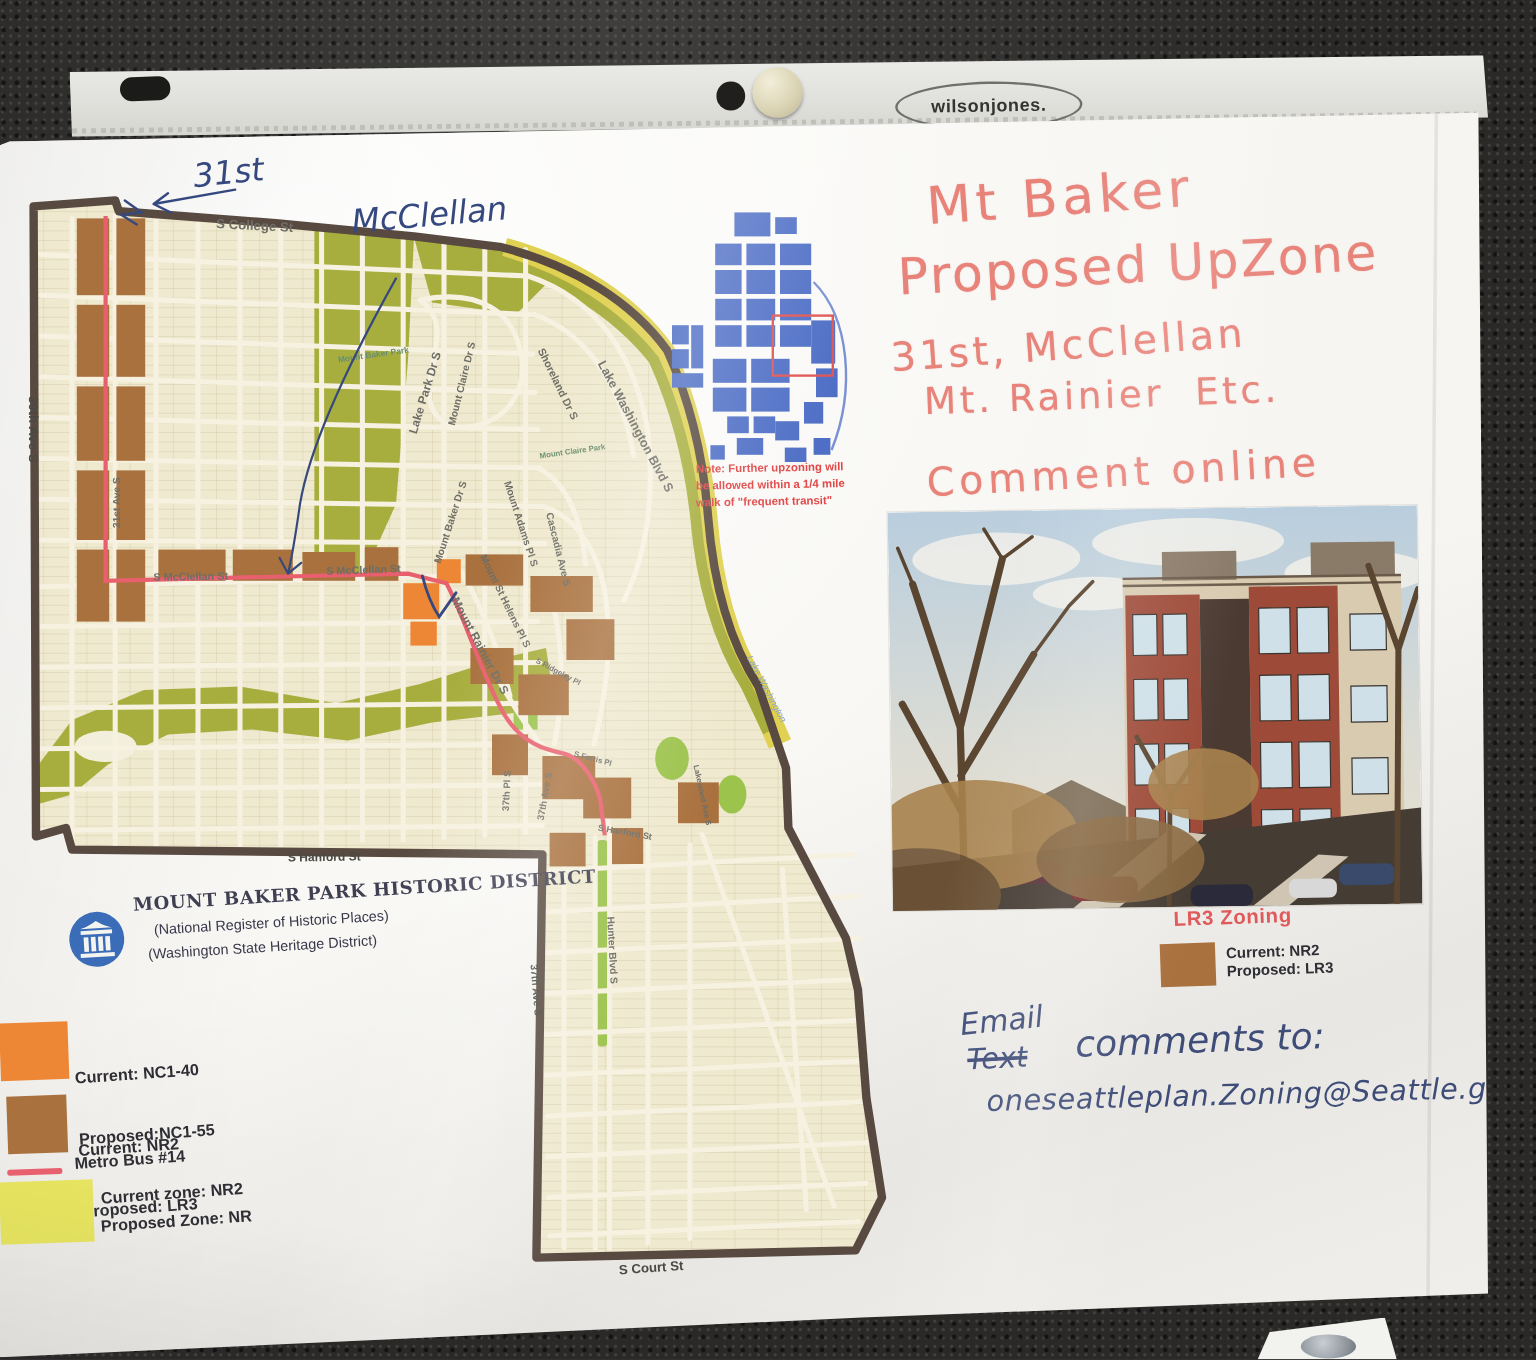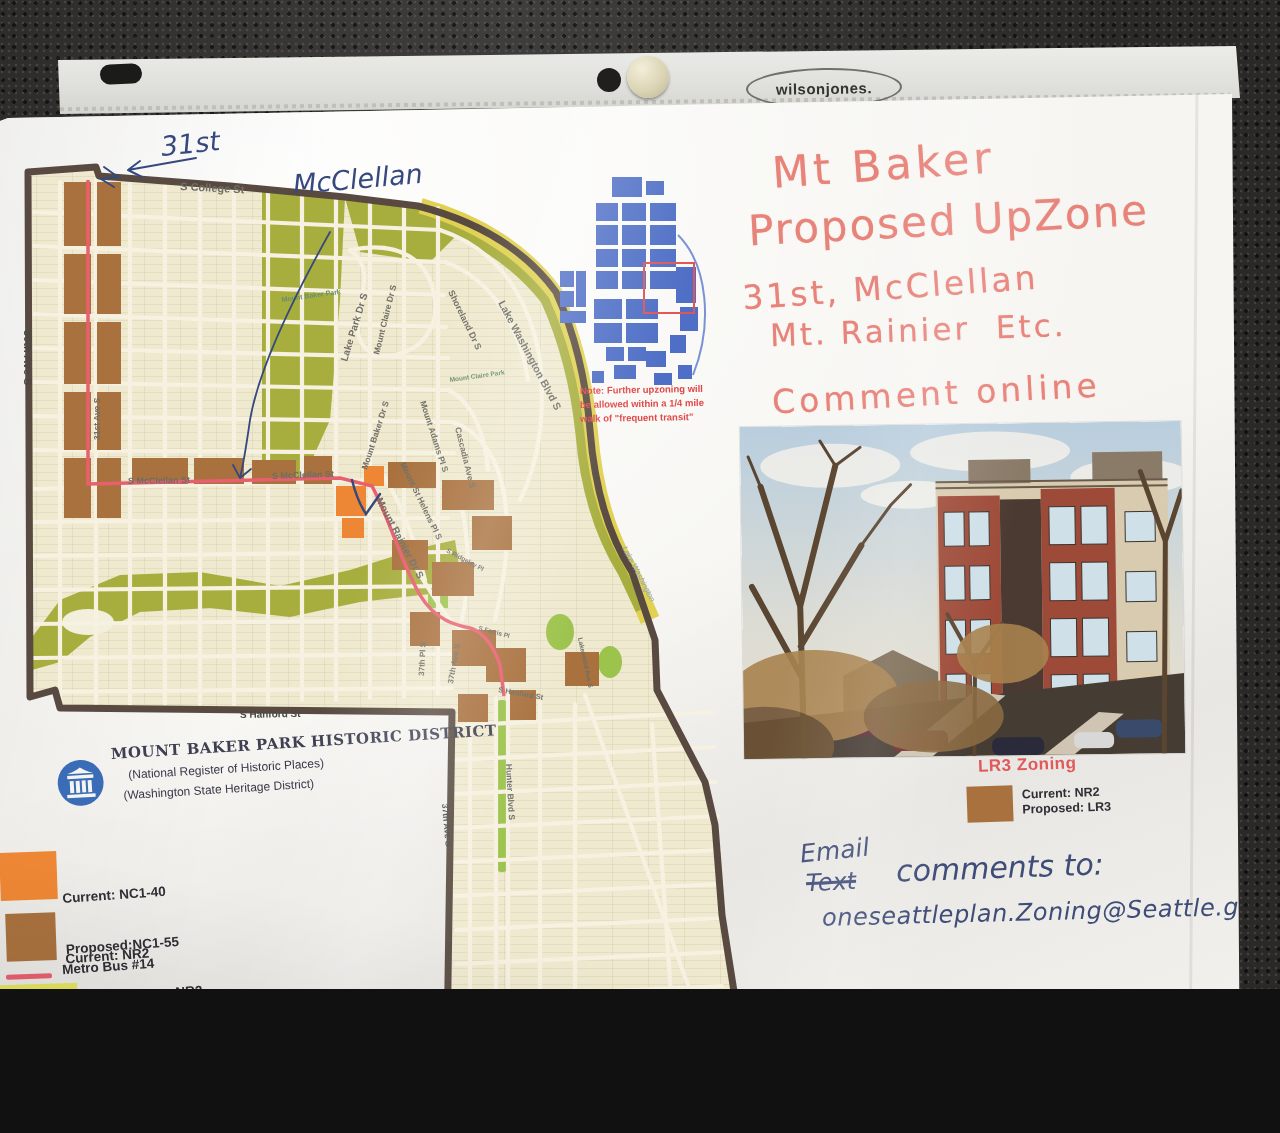--- a/index.html
+++ b/index.html
@@ -1,16 +1,16 @@
 <!DOCTYPE html>
 <html><head>
 <meta charset="utf-8">
 <style>
   html,body{margin:0;padding:0;background:#111;}
-  .scene{position:relative;width:1280px;height:989px;overflow:hidden;
+  .scene{position:relative;width:1280px;height:1133px;overflow:hidden;
          font-family:"Liberation Sans",sans-serif;}
   
   .bg{position:absolute;inset:0;background-color:#2a2928;
       background-image:
         radial-gradient(circle at 3px 3px, rgba(0,0,0,.55) 1.6px, transparent 2.2px),
         radial-gradient(circle at 2px 2px, rgba(150,150,148,.22) 1px, transparent 1.7px),
         radial-gradient(ellipse at 40% 0%, rgba(160,160,158,.18), transparent 55%);
       background-size:11px 11px, 7px 7px, 100% 100%;}
   
   .sleeve-strip{position:absolute;left:0;top:0;width:1280px;height:1133px;pointer-events:none;}

